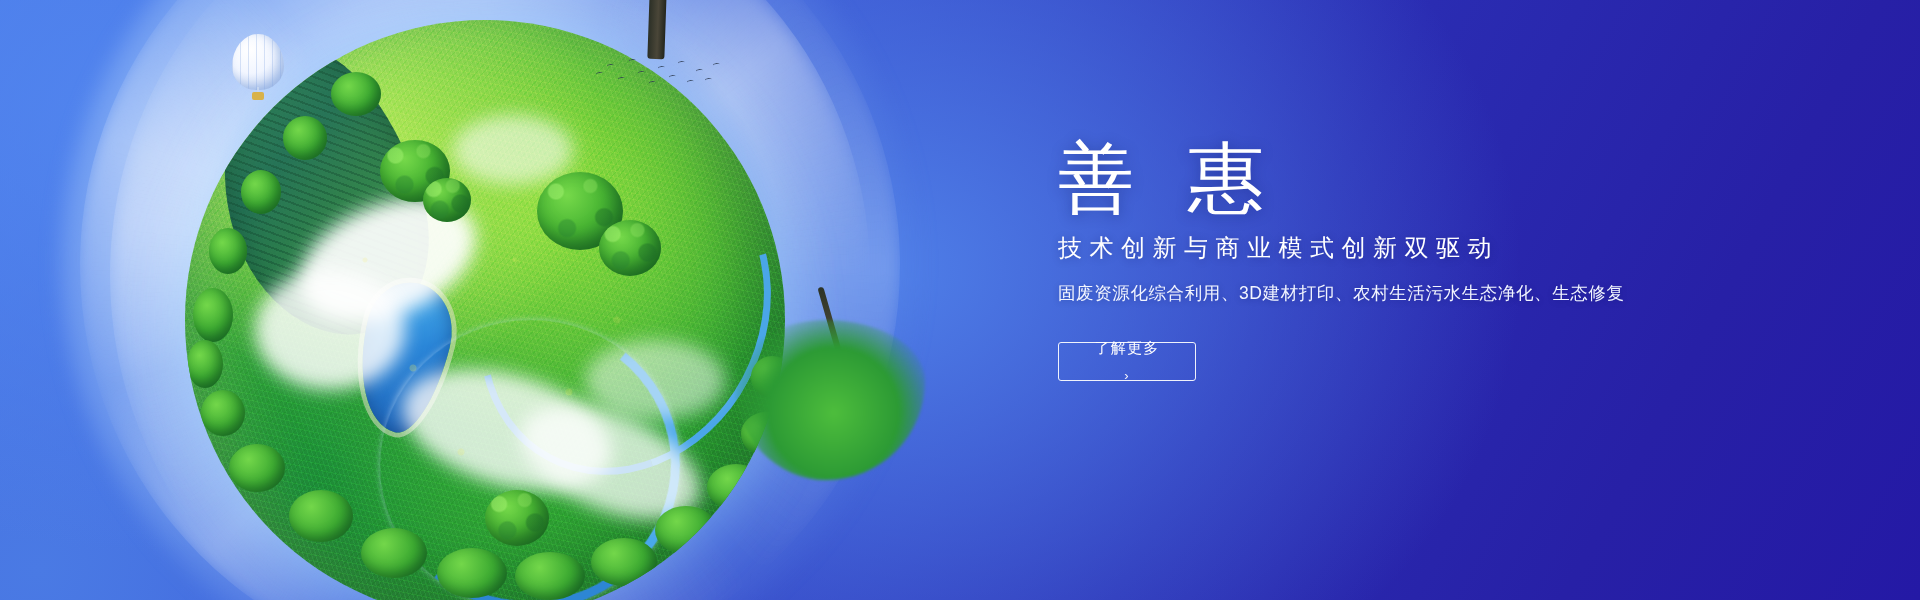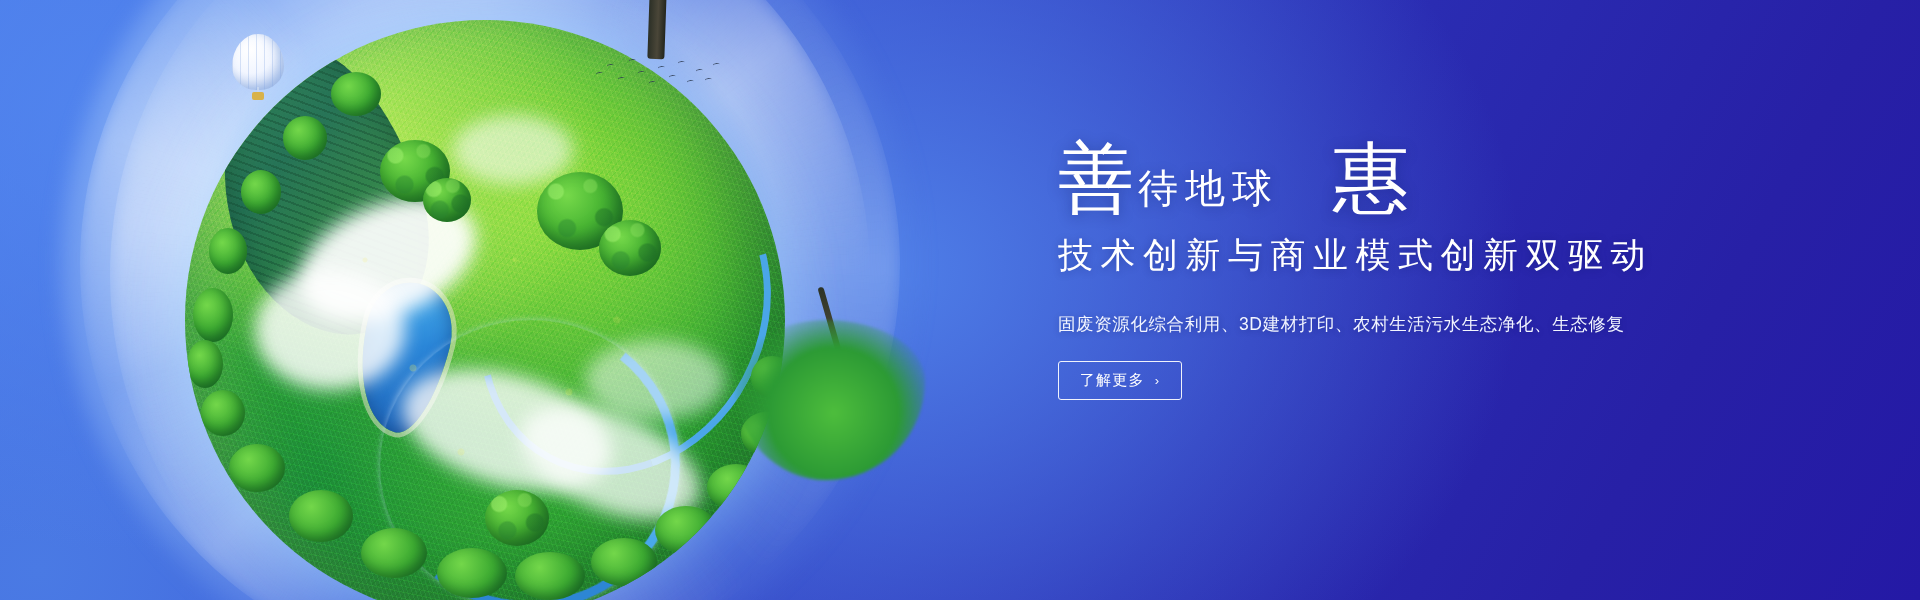--- a/index.html
+++ b/index.html
@@ -291,53 +291,54 @@
     line-height:1;
     font-weight:400;
     letter-spacing:7px;
     padding-bottom:5px;
     margin-left:4px;
     text-shadow:0 2px 12px rgba(10,20,90,0.34);
   }
   .hl-gap{ width:54px; }
 
   .subtitle{
-    font-size:35px;
+    font-size:24px;
     letter-spacing:7.5px;
     font-weight:400;
     color:#ffffff;
     margin-top:8px;
-    margin-bottom:33px;
+    margin-bottom:17px;
     white-space:nowrap;
     text-shadow:0 1px 8px rgba(10,20,90,0.32);
   }
 
   .desc{
     font-size:17.5px;
     letter-spacing:0.6px;
     color:#f2f5ff;
     white-space:nowrap;
-    margin-bottom:25px;
+    margin-bottom:34px;
     text-shadow:0 1px 6px rgba(10,20,90,0.30);
   }
 
   .cta{
     display:inline-flex;
     align-items:center;
     justify-content:center;
     gap:10px;
-    width:124px; height:39px;
+    width:138px; height:39px;
     border:1px solid rgba(255,255,255,0.92);
     border-radius:3px;
     background:transparent;
     color:#fff;
     font-size:15px;
     letter-spacing:1.2px;
     cursor:pointer;
     font-family:"Liberation Sans", sans-serif;
+    flex-direction:column;
   }
   .cta .chev{ font-size:13px; opacity:0.95; }
 </style>
 </head>
 <body>
 
 <div class="banner">
 
   <div class="planet-wrap">
     <div class="halo"></div>
@@ -415,21 +416,20 @@
     <div class="bird" style="left:95px;  top:30px;"></div>
     <div class="bird" style="left:104px; top:19px;"></div>
     <div class="bird" style="left:113px; top:28px;"></div>
     <div class="bird" style="left:121px; top:13px;"></div>
   </div>
 
   <div class="content">
 
     <div class="headline">
       <span class="hl-big">善</span>
-      <span class="hl-small">待地球</span>
       <span class="hl-gap"></span>
       <span class="hl-big">惠</span>
     </div>
 
     <div class="subtitle">技术创新与商业模式创新双驱动</div>
 
     <div class="desc">固废资源化综合利用、3D建材打印、农村生活污水生态净化、生态修复</div>
 
     <button class="cta">
       <span>了解更多</span>

